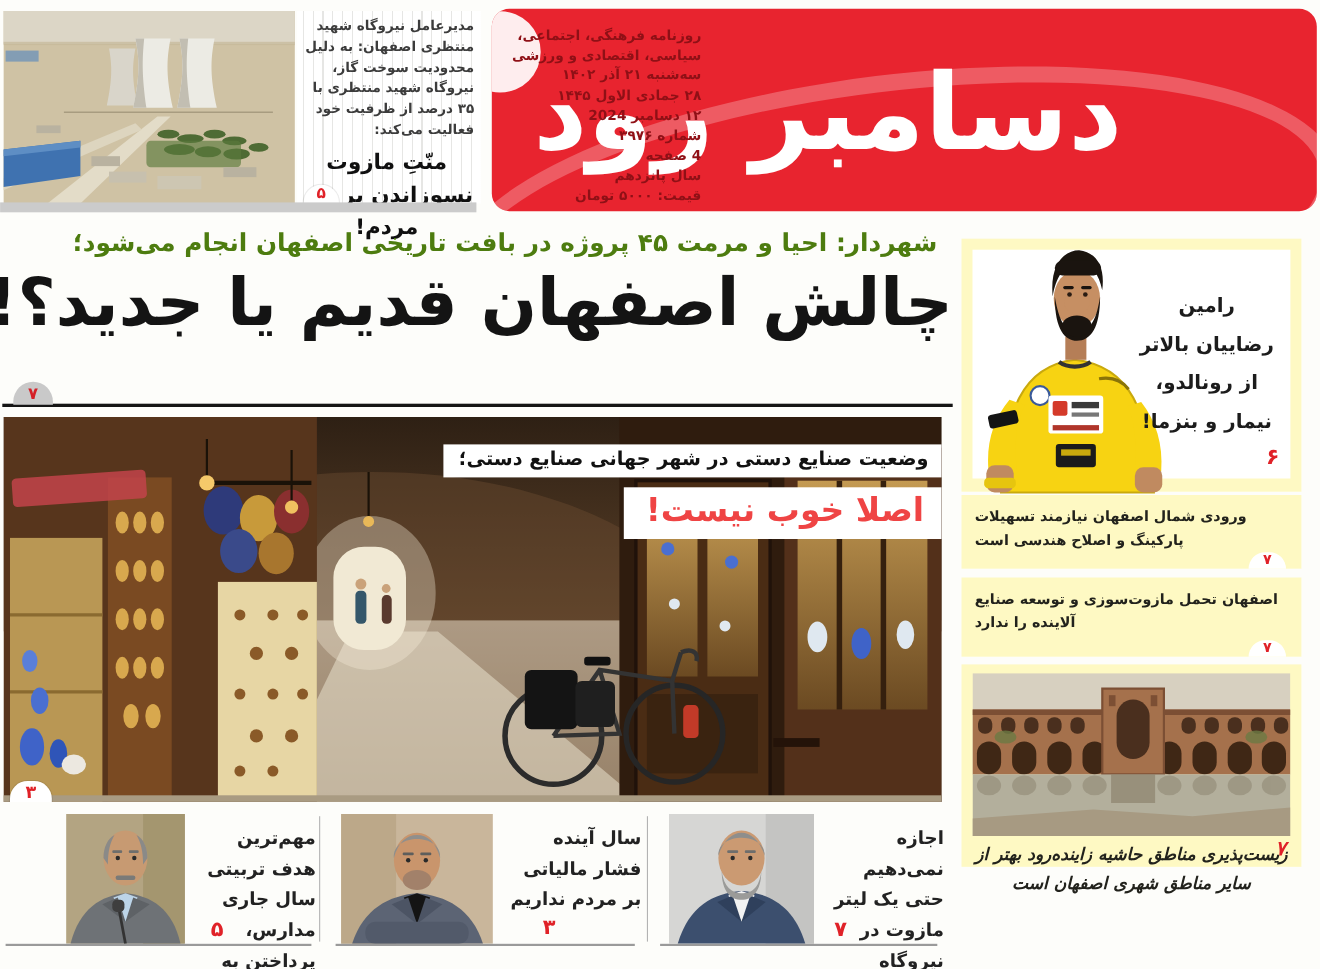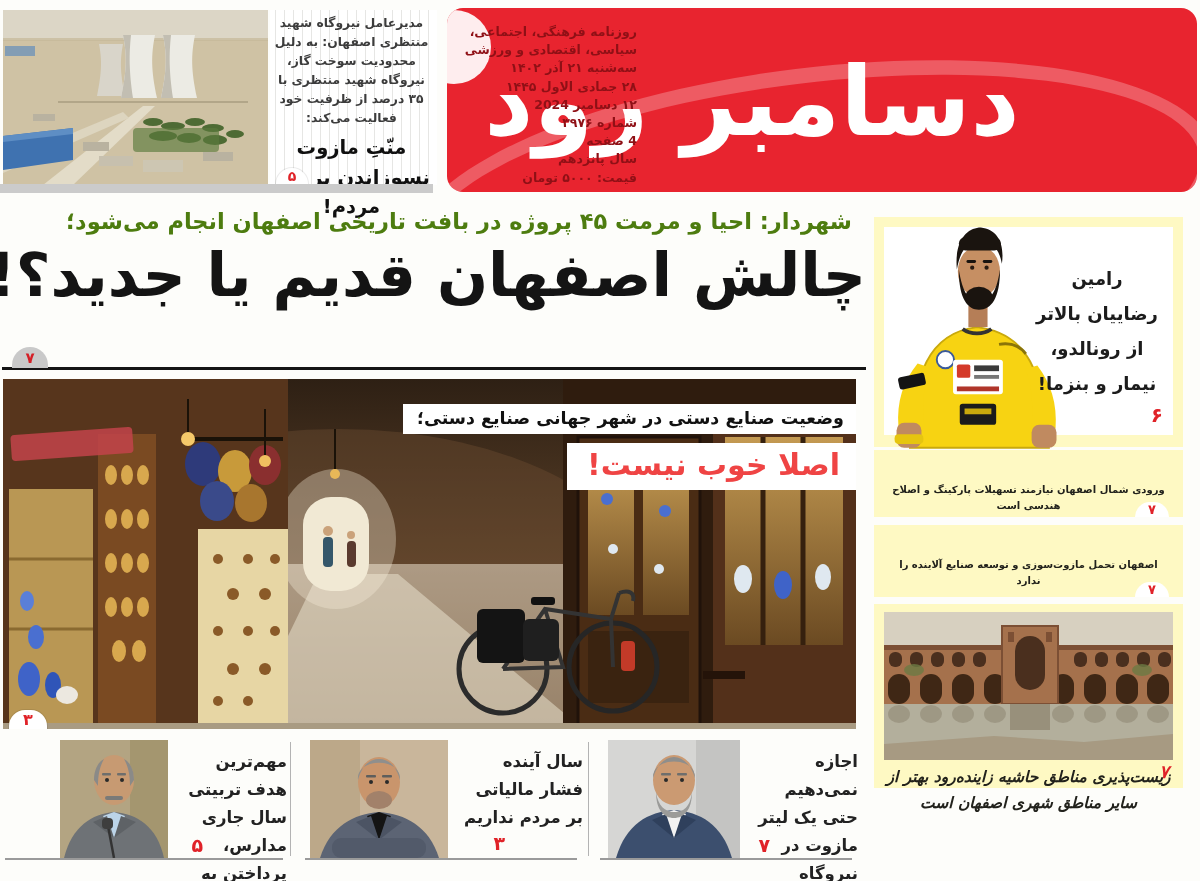--- a/index.html
+++ b/index.html
@@ -15,21 +15,21 @@
   .logo{position:absolute;left:10px;top:6px;width:590px;height:176px;display:flex;align-items:center;justify-content:center;
         color:#fff;font-size:96px;font-weight:bold;letter-spacing:-2px;white-space:nowrap;}
   .pubinfo{position:absolute;left:12px;top:15px;width:178px;text-align:right;direction:rtl;
            color:#8f1016;font-size:12.5px;font-weight:bold;line-height:18.2px;padding-left:6px;box-sizing:border-box;}
   .pubinfo div{white-space:nowrap;}
 
   
   .tl-photo{left:3px;top:10px;width:265px;height:175px;}
   .tl-text{left:270px;top:10px;width:167px;height:175px;box-sizing:border-box;padding:4px 6px 0 2px;
            background:repeating-linear-gradient(to left,#ffffff 0 8px,#e6e6e4 8px 9px);}
-  .tl-kicker{font-size:12.3px;font-weight:bold;color:#3c3c3c;line-height:1.55;text-align:center;}
+  .tl-kicker{font-size:12.3px;font-weight:bold;color:#3c3c3c;line-height:1.55;text-align:right;}
   .tl-headline{margin-top:5px;font-size:19.5px;font-weight:bold;color:#101010;line-height:1.5;text-align:center;}
   .graybar{left:0;top:184px;width:433px;height:9px;background:#cbcbcb;}
 
   
   .tab{background:#fff;border-radius:16px 16px 0 0;color:#e02228;font-weight:bold;text-align:center;
        box-shadow:0 0 0 1px rgba(0,0,0,.08);}
   .dome{background:#c9c9c9;border-radius:18px 18px 0 0;color:#d41f26;font-weight:bold;text-align:center;}
   .rednum{color:#e02228;font-weight:bold;}
 
   
@@ -43,21 +43,21 @@
   .bazaar{left:3px;top:379px;width:853px;height:350px;overflow:hidden;}
   .bz-kicker{position:absolute;top:25px;left:0;right:auto;background:#fff;padding:4px 12px 6px 14px;
              font-size:17.5px;font-weight:bold;color:#111;white-space:nowrap;}
   .bz-headline{position:absolute;top:64px;left:0;background:#fff;padding:4px 16px 8px 20px;
                font-size:30px;font-weight:bold;color:#ef4444;white-space:nowrap;}
   
   .flushright{left:auto;right:0;text-align:right;}
 
   
   .ybox{left:874px;width:309px;background:#fef9c3;box-sizing:border-box;}
-  .ybox-text{padding:10px 12px 0 12px;text-align:center;font-size:10px;font-weight:bold;color:#22221c;line-height:1.62;margin-top:22px;}
+  .ybox-text{padding:10px 12px 0 12px;text-align:left;font-size:13px;font-weight:bold;color:#22221c;line-height:1.62;}
   .fb-box{top:217px;height:230px;}
   .fb-inner{position:absolute;left:10px;right:10px;top:10px;bottom:12px;background:#fff;}
   .fb-text{position:absolute;right:12px;top:34px;width:128px;text-align:center;font-size:18px;font-weight:bold;
            color:#1c1c1c;line-height:1.95;}
   .fb-photo{position:absolute;left:2px;top:-22px;width:182px;height:248px;overflow:visible;}
   .bridge-box{top:604px;height:184px;font-style:italic;}
   .bridge-caption{position:absolute;left:8px;right:8px;top:160px;text-align:center;
                   font-size:15.5px;font-weight:bold;color:#22221c;line-height:1.7;}
 
   

